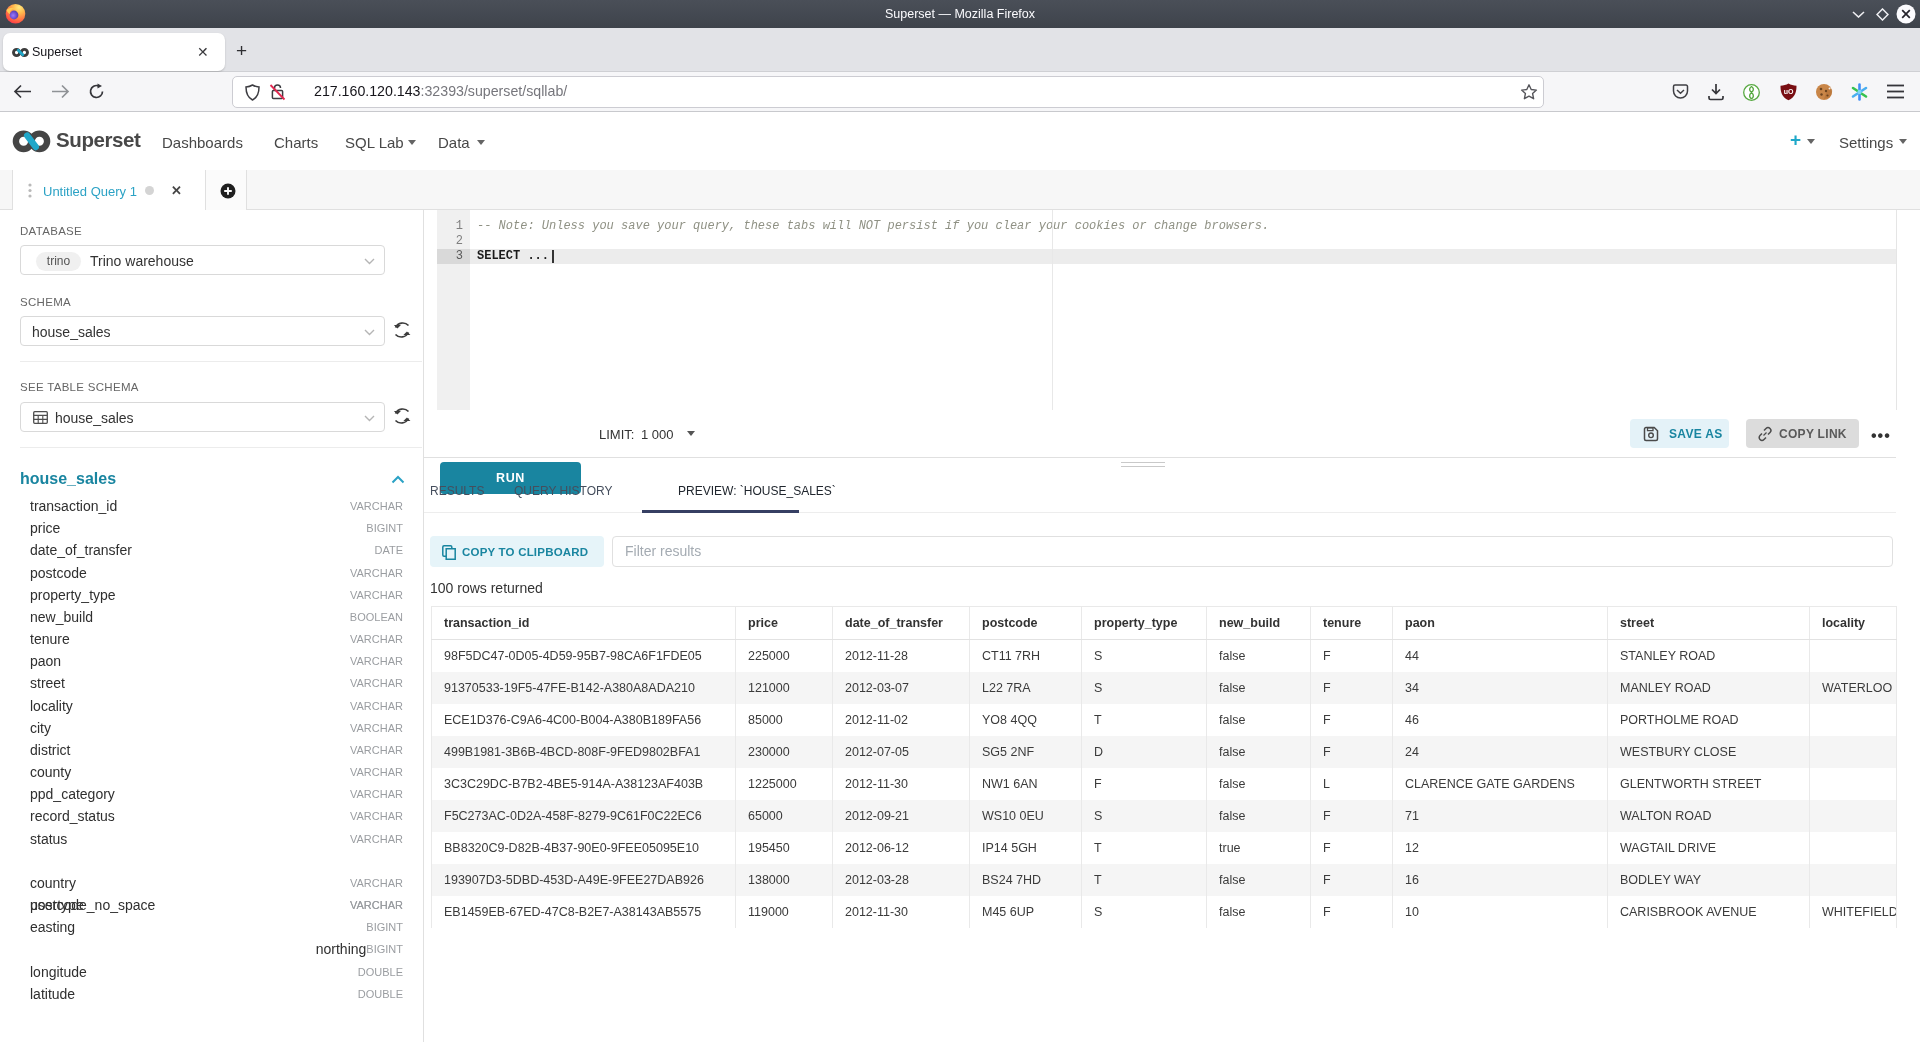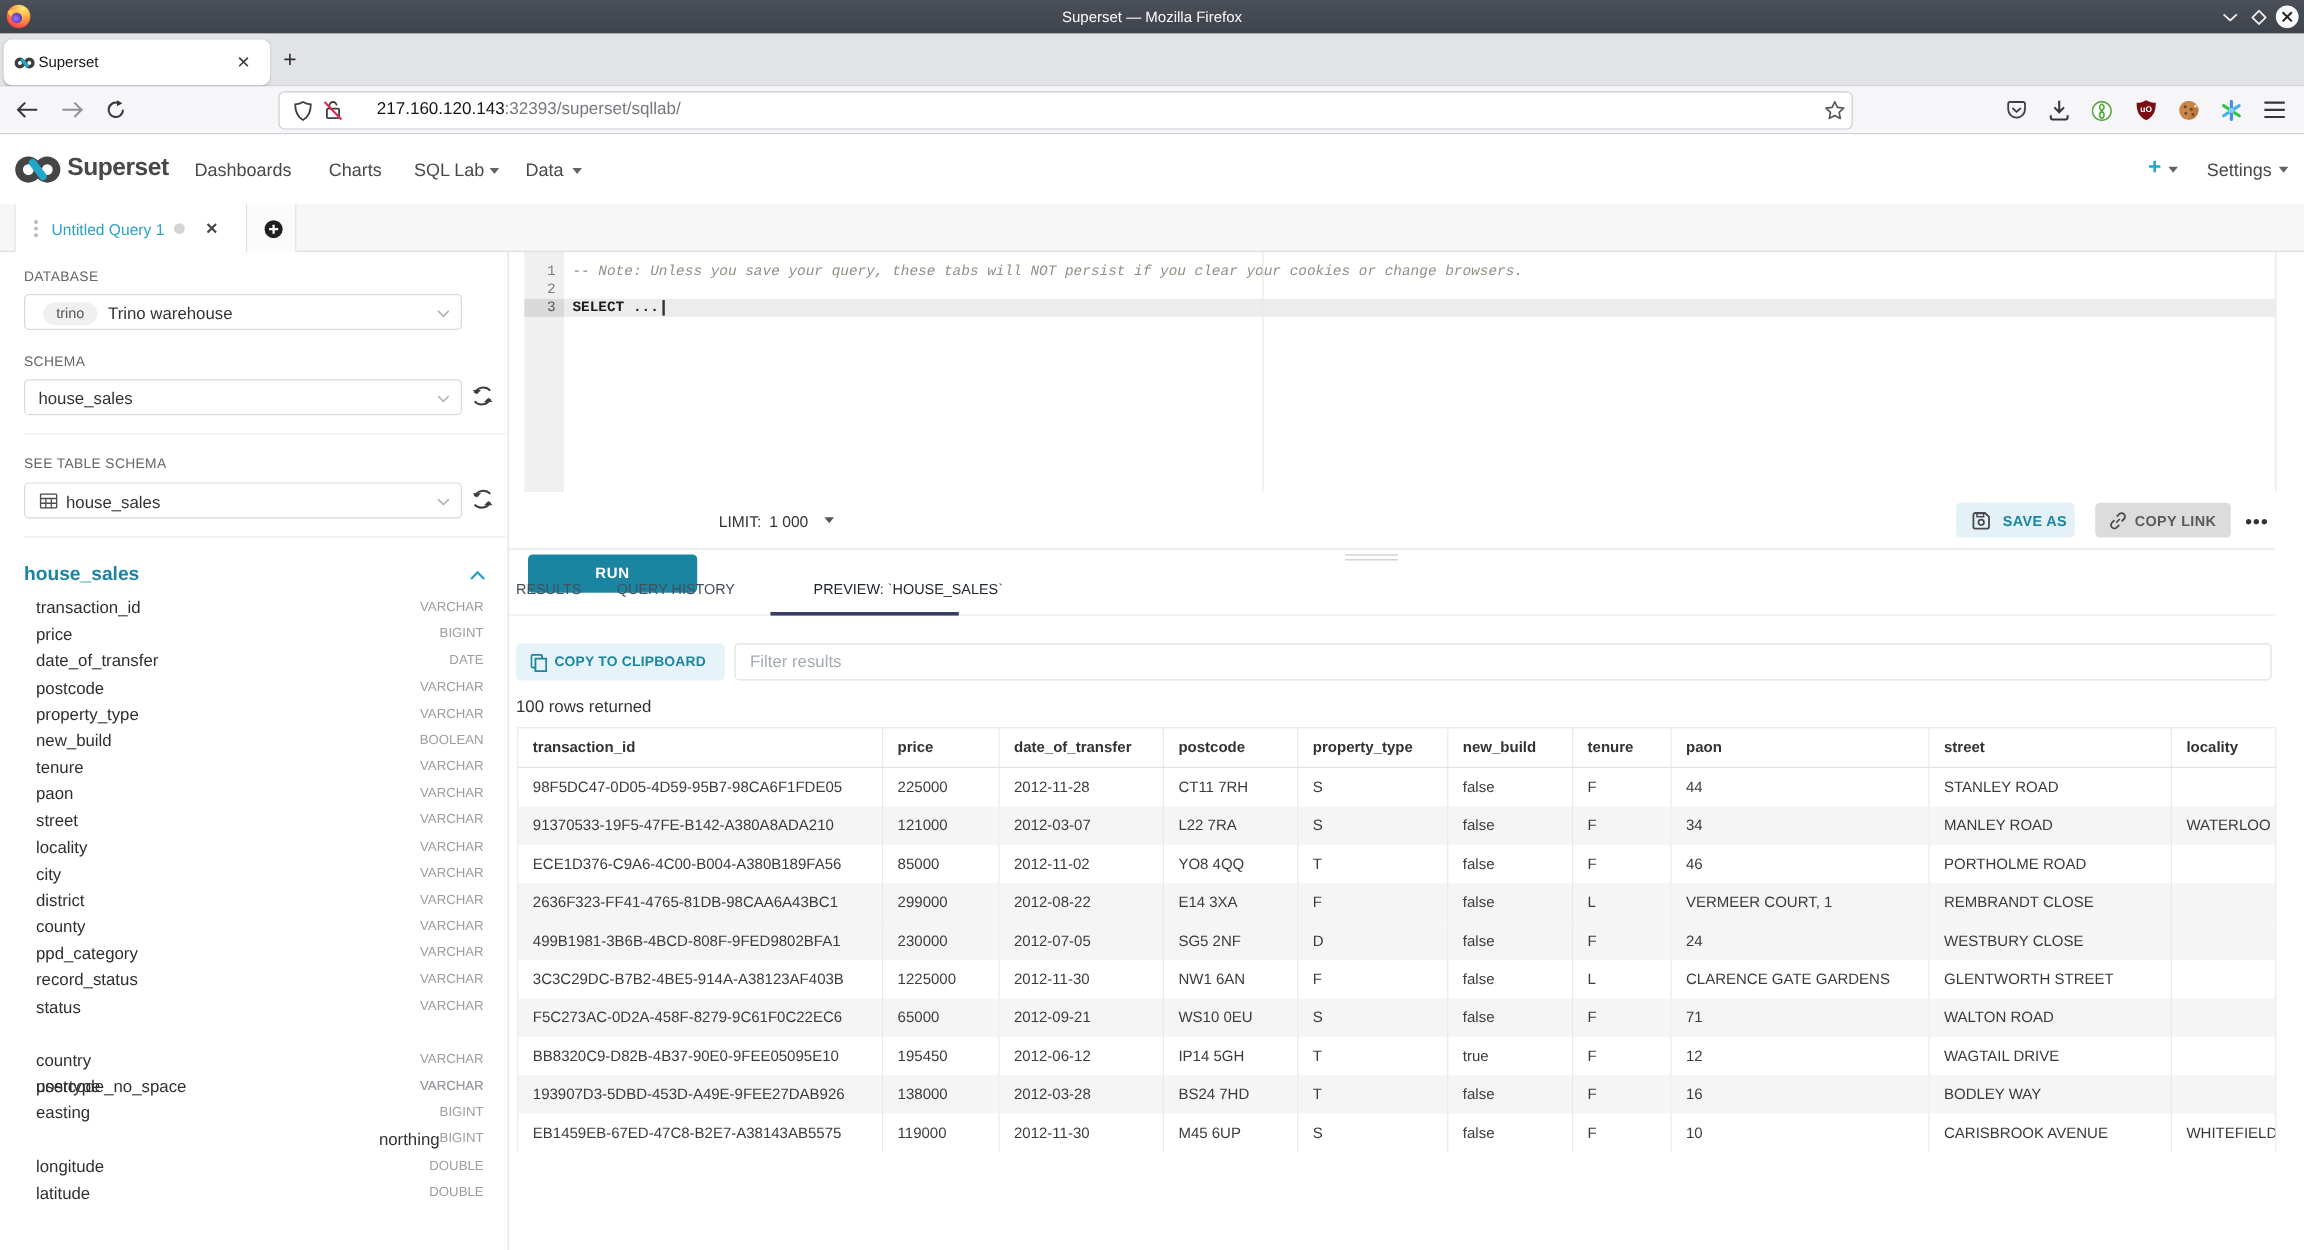--- a/index.html
+++ b/index.html
@@ -451,32 +451,20 @@
           <td>2012-11-02</td>
           <td>YO8 4QQ</td>
           <td>T</td>
           <td>false</td>
           <td>F</td>
           <td>46</td>
           <td>PORTHOLME ROAD</td>
           <td></td>
         </tr>
 <tr class="odd">
-          <td>2636F323-FF41-4765-81DB-98CAA6A43BC1</td>
-          <td>299000</td>
-          <td>2012-08-22</td>
-          <td>E14 3XA</td>
-          <td>F</td>
-          <td>false</td>
-          <td>L</td>
-          <td>VERMEER COURT, 1</td>
-          <td>REMBRANDT CLOSE</td>
-          <td></td>
-        </tr>
-<tr class="odd">
           <td>499B1981-3B6B-4BCD-808F-9FED9802BFA1</td>
           <td>230000</td>
           <td>2012-07-05</td>
           <td>SG5 2NF</td>
           <td>D</td>
           <td>false</td>
           <td>F</td>
           <td>24</td>
           <td>WESTBURY CLOSE</td>
           <td></td>

